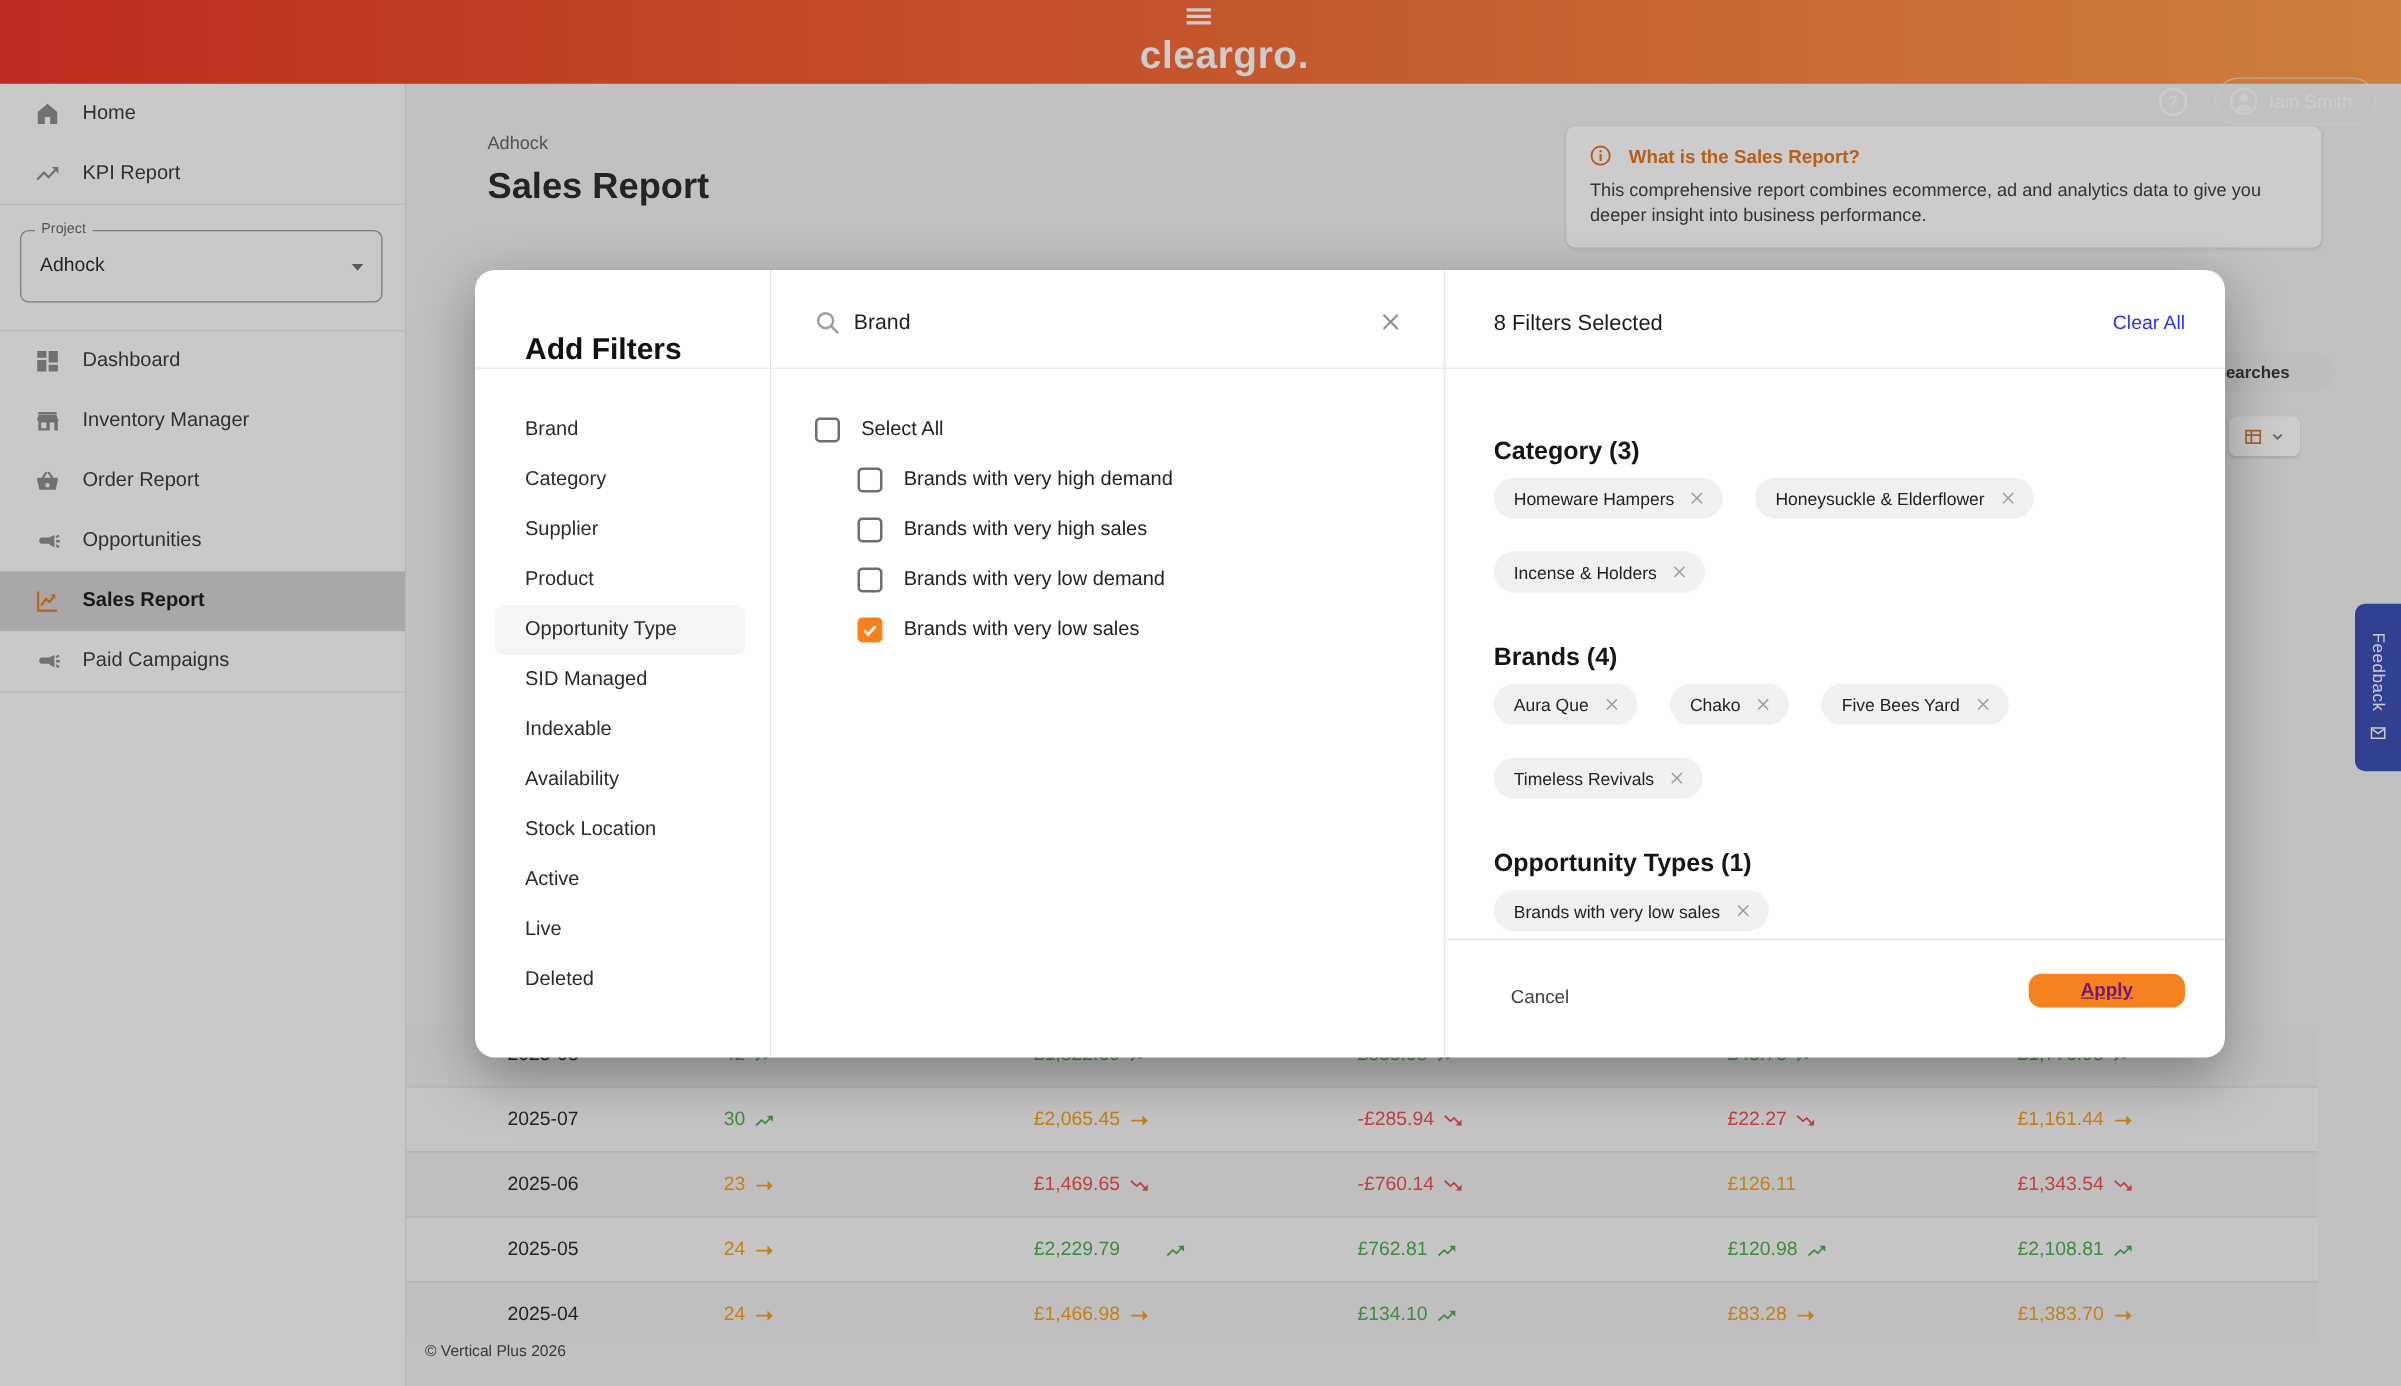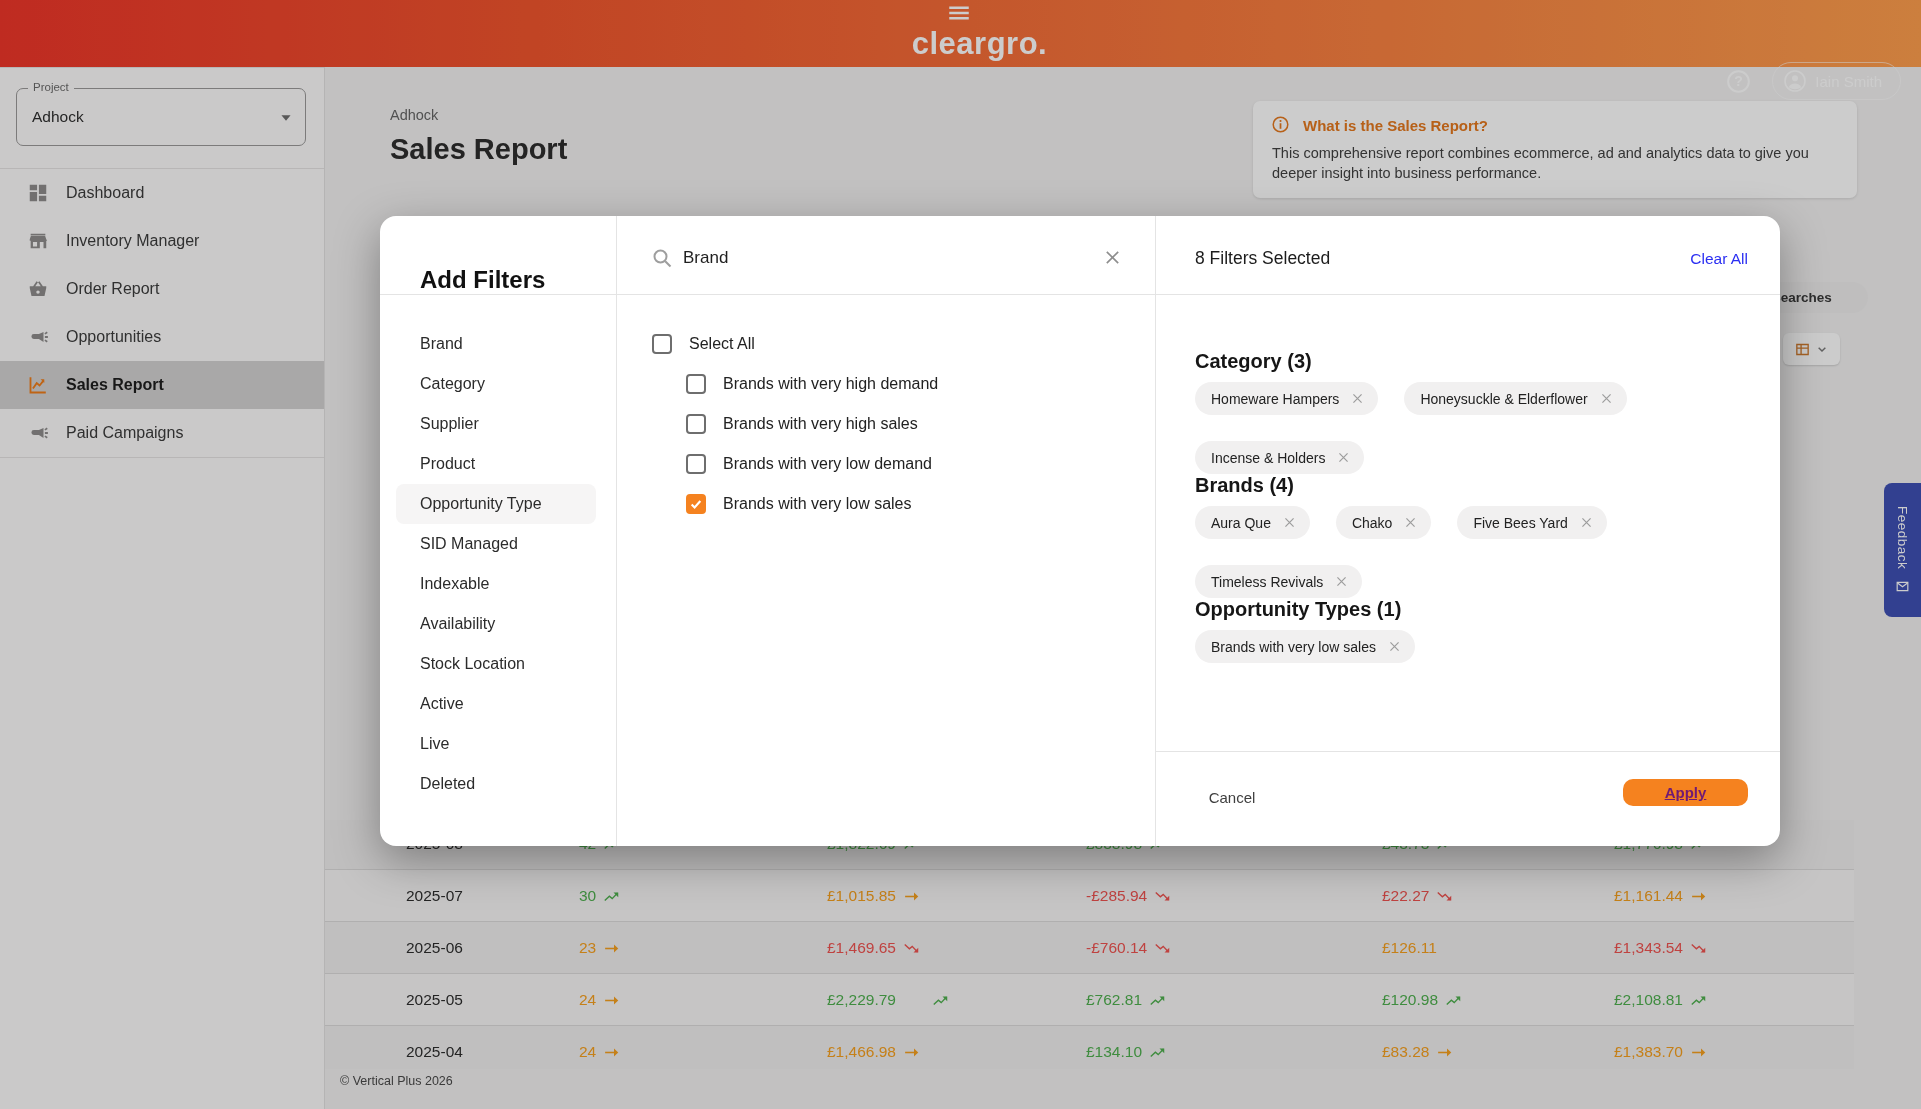--- a/index.html
+++ b/index.html
@@ -110,21 +110,21 @@
   .cb { width:20px; height:20px; border:2px solid #6e6e6e; border-radius:4px; background:#fff; cursor:pointer;
     display:flex; align-items:center; justify-content:center; flex:0 0 20px; }
   .cb.checked { background:#f5821f; border-color:#f5821f; }
   .cb svg { width:16px; height:16px; }
   .opt-label { font-size:16px; color:#222; }
 
   .sel-count { position:absolute; left:815px; top:32px; font-size:17.5px; color:#1c1c1c; }
   .clear-all { position:absolute; right:32px; top:34px; font-size:15.5px; color:#2b2ff2; cursor:pointer; }
 
   .chip-groups { position:absolute; left:815px; top:134px; width:560px; }
-  .group-h { font-size:20px; font-weight:bold; color:#161616; height:24px; }
+  .group-h { font-size:20px; font-weight:bold; color:#161616; height:24px; margin-top:41px; }
   .group-h:first-child { margin-top:0; }
   .chip-row { display:flex; flex-wrap:wrap; gap:26px; margin-top:8px; }
   .chip { height:33px; background:#f1f0f0; border-radius:17px; display:flex; align-items:center;
     padding:0 13px 0 16px; font-size:14px; color:#222; white-space:nowrap; }
   .chip .chip-x { width:15px; height:15px; color:#9c9c9c; margin-left:11px; cursor:pointer; }
   .chip .chip-x svg { width:15px; height:15px; display:block; }
 
   .m-fdiv { position:absolute; left:775px; top:535px; width:625px; height:1px; background:#e4e4e4; }
   .btn-cancel { position:absolute; left:812px; top:564px; width:80px; height:36px; line-height:36px;
     text-align:center; font-size:15px; color:#3f3f3f; cursor:pointer; border-radius:6px; }
@@ -154,20 +154,39 @@
               <circle cx="12" cy="9.2" r="3" fill="currentColor"></circle>
               <path fill="currentColor" d="M5.8 18.2c1-2.6 3.4-3.8 6.2-3.8s5.2 1.2 6.2 3.8a10 10 0 0 1-12.4 0z"></path>
             </svg>
           </span>
         <span class="uname">Iain Smith</span>
       </div>
     </div>
   </div>
 
   <div class="sidebar">
+    <div id="side-top">
+        <div class="side-item">
+          <span class="sicon">
+            <svg viewBox="0 0 24 24">
+              <path fill="currentColor" d="M12 3.2 3.5 10.5V21h6.2v-6.2h4.6V21h6.2V10.5z"></path>
+            </svg>
+          </span>
+          <span>Home</span>
+        </div>
+        <div class="side-item">
+          <span class="sicon">
+            <svg viewBox="0 0 24 24">
+              <path fill="none" stroke="currentColor" stroke-width="2" d="M3 17l6-6 4 4 7-7.5"></path>
+              <path fill="currentColor" d="M15.8 6h5.7v5.7z"></path>
+            </svg>
+          </span>
+          <span>KPI Report</span>
+        </div>
+      </div>
     <hr class="side-hr">
     <div class="project-box">
       <span class="p-label">Project</span>
       <div class="p-value">Adhock</div>
       <span class="p-caret"><svg viewBox="0 0 24 24">
             <path fill="currentColor" d="M7 10h10l-5 6z"></path>
           </svg></span>
     </div>
     <hr class="side-hr">
     <div id="side-main">
@@ -302,21 +321,21 @@
         <div class="tcell tu" style="left: 254px;">
           <span>30</span>
           <span class="tr-ic">
             <svg viewBox="0 0 24 24">
               <path fill="none" stroke="currentColor" stroke-width="2" d="M2.5 17.5 9 11.5l4 3.5 7.5-8"></path>
               <path fill="currentColor" d="M14.8 6.5h6.7v6.7z"></path>
             </svg>
           </span>
         </div>
         <div class="tcell tf" style="left: 502px;">
-          <span>£1,015.85</span>
+          <span>£2,065.45</span>
           <span class="tr-ic">
             <svg viewBox="0 0 24 24">
               <path fill="none" stroke="currentColor" stroke-width="2.2" d="M3 12h14"></path>
               <path fill="currentColor" d="M15.5 6.3 21.5 12l-6 5.7z"></path>
             </svg>
           </span>
         </div>
         <div class="tcell td" style="left: 761px;">
           <span>-£285.94</span>
           <span class="tr-ic">

